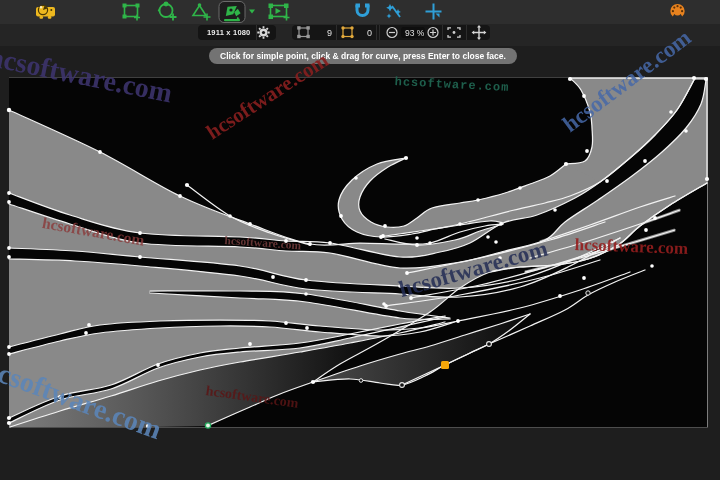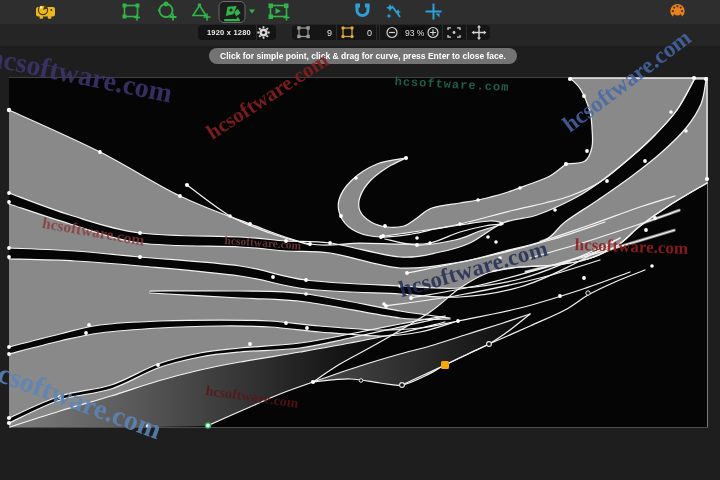--- a/index.html
+++ b/index.html
@@ -93,21 +93,21 @@
   <g fill="#5a3108">
     <circle cx="672.9" cy="11.2" r="1.1"></circle>
     <circle cx="682.1" cy="11.2" r="1.1"></circle>
     <circle cx="674.3" cy="7.6" r="1.1"></circle>
     <circle cx="680.7" cy="7.6" r="1.1"></circle>
     <circle cx="677.5" cy="6.2" r="1.1"></circle>
   </g>
 </svg>
 
 <div class="abs" style="left:198px;top:25px;width:78px;height:15px;background:#141414;border-radius:4px;"></div>
-<div class="abs" style="left:207px;top:25px;height:15px;line-height:15.5px;color:#ececec;font-size:7.5px;font-weight:bold;letter-spacing:0.2px;">1920 x 1280</div>
+<div class="abs" style="left:207px;top:25px;height:15px;line-height:15.5px;color:#ececec;font-size:7.5px;font-weight:bold;letter-spacing:0.2px;">1911 x 1080</div>
 <div class="abs" style="left:256px;top:25px;width:1px;height:15px;background:#2e2e2e;"></div>
 <svg class="abs" style="left:257px;top:26px;" width="13" height="13" viewBox="0 0 13 13">
   <g fill="#d8d8d8">
       <circle cx="6.5" cy="6.5" r="4"></circle>
   <g stroke="#d8d8d8" stroke-width="1.8">
     <path d="M6.5 0.3 v2 M6.5 10.7 v2 M0.3 6.5 h2 M10.7 6.5 h2 M2.1 2.1 l1.4 1.4 M9.5 9.5 l1.4 1.4 M10.9 2.1 l-1.4 1.4 M3.5 9.5 l-1.4 1.4"></path>
   </g>
     </g>
   <circle cx="6.5" cy="6.5" r="1.6" fill="#151515"></circle>
 </svg>

